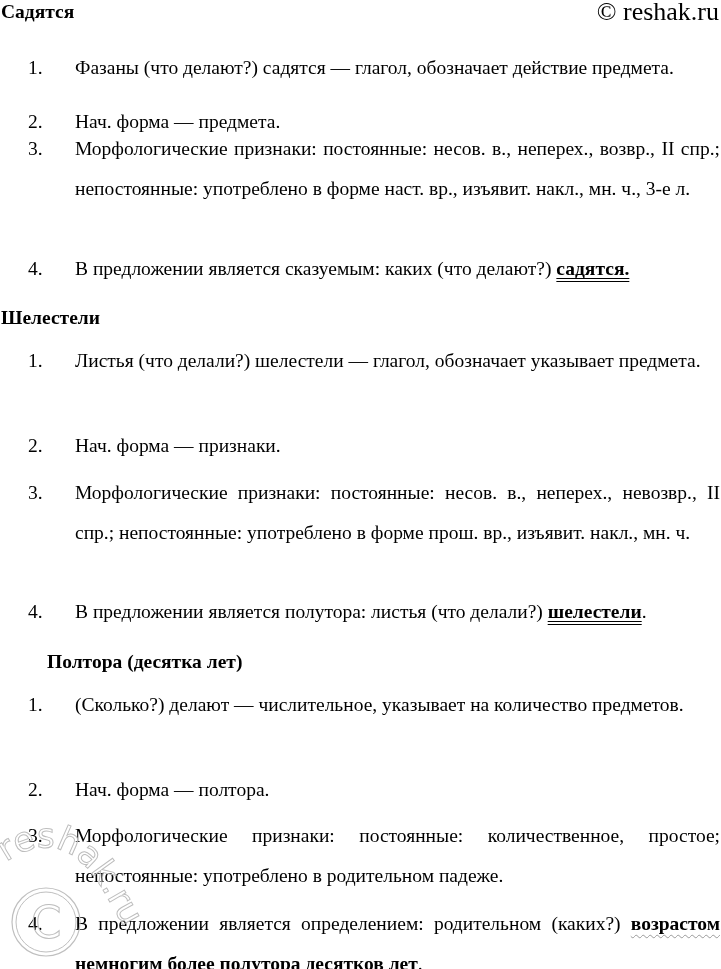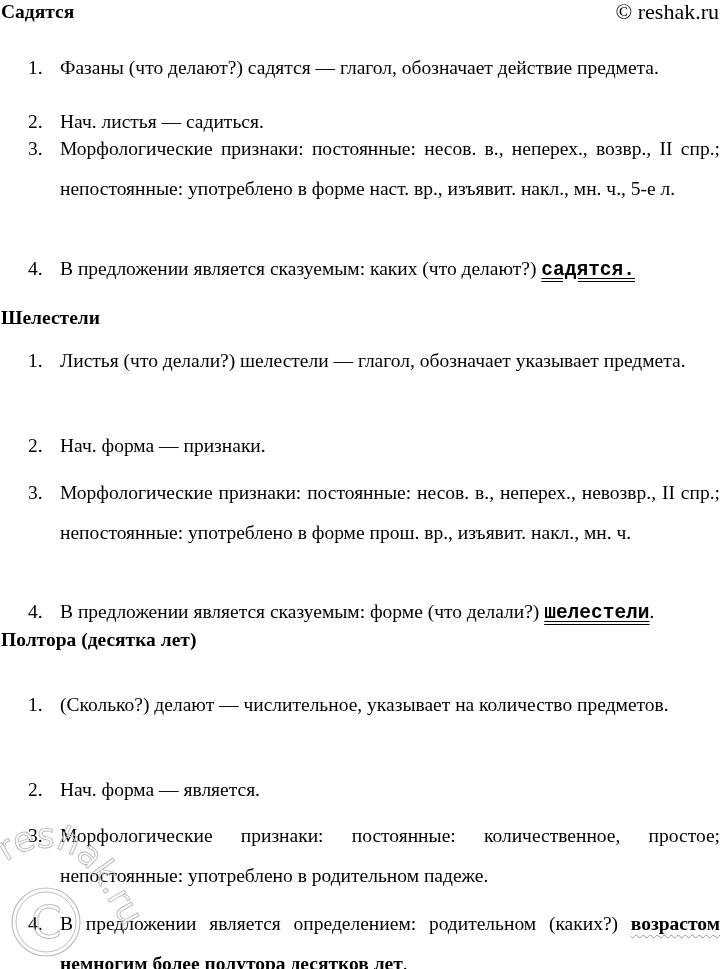--- a/index.html
+++ b/index.html
@@ -5,33 +5,32 @@
   html, body { margin: 0; padding: 0; background: #ffffff; }
   body {
     width: 721px; height: 969px; overflow: hidden; position: relative;
     font-family: "Liberation Serif", "DejaVu Serif", serif;
     color: #000; font-size: 19.5px;
   }
   .page { position: absolute; left: 0; top: 0; width: 721px; }
   .heading {
     position: absolute; left: 1px; font-weight: bold; font-size: 19.5px; line-height: 24px;
   }
-  .copyright { position: absolute; right: 2px; top: 0; font-size: 22px; line-height: 24px; }
+  .copyright { position: absolute; right: 2px; top: 0; font-size: 26px; line-height: 24px; }
   .section-head { position: absolute; left: 1px; font-weight: bold; line-height: 24px; }
   .item {
     position: absolute; left: 28px; width: 692px; line-height: 40px;
   }
   .item .num { position: absolute; left: 0; top: 0; }
-  .item .txt { display: block; margin-left: 32px; text-align: justify; text-align-last: left; }
+  .item .txt { display: block; margin-left: 47px; text-align: justify; text-align-last: left; }
   .hl-double {
     font-weight: bold;
     text-decoration: underline double;
     text-decoration-color: #000;
     text-underline-offset: 3px;
-    font-family: Liberation Mono, monospace;
   }
   .hl-wavy {
     font-weight: bold;
     text-decoration: underline wavy;
     text-decoration-color: #9a9a9a;
     text-decoration-thickness: 1px;
     text-underline-offset: 4px;
   }
   .watermark {
     position: absolute; left: -6px; top: 812px; width: 200px; height: 160px;
@@ -45,25 +44,25 @@
 
   <div class="heading" style="top:0px;text-align:center;">Садятся</div>
   <div class="copyright">© reshak.ru</div>
 
   <div class="item" style="top:48px;">
     <span class="num">1.</span>
     <span class="txt">Фазаны (что делают?) садятся — глагол, обозначает действие предмета.</span>
   </div>
   <div class="item" style="top:102px;">
     <span class="num">2.</span>
-    <span class="txt">Нач. листья — садиться.</span>
+    <span class="txt">Нач. форма — предмета.</span>
   </div>
   <div class="item" style="top:129px;">
     <span class="num">3.</span>
-    <span class="txt">Морфологические признаки: постоянные: несов. в., неперех., возвр., II спр.; непостоянные: употреблено в форме наст. вр., изъявит. накл., мн. ч., 5-е л.</span>
+    <span class="txt">Морфологические признаки: постоянные: несов. в., неперех., возвр., II спр.; непостоянные: употреблено в форме наст. вр., изъявит. накл., мн. ч., 3-е л.</span>
   </div>
   <div class="item" style="top:249px;">
     <span class="num">4.</span>
     <span class="txt"><span>В предложении является сказуемым: каких (что делают?) </span><span class="hl-double">садятся.</span><span></span></span>
   </div>
 
   <div class="section-head" style="top:306px;">Шелестели</div>
 
   <div class="item" style="top:341px;">
     <span class="num">1.</span>
@@ -72,32 +71,32 @@
   <div class="item" style="top:426px;">
     <span class="num">2.</span>
     <span class="txt">Нач. форма — признаки.</span>
   </div>
   <div class="item" style="top:473px;">
     <span class="num">3.</span>
     <span class="txt">Морфологические признаки: постоянные: несов. в., неперех., невозвр., II спр.; непостоянные: употреблено в форме прош. вр., изъявит. накл., мн. ч.</span>
   </div>
   <div class="item" style="top:592px;">
     <span class="num">4.</span>
-    <span class="txt"><span>В предложении является сказуемым: форме (что делали?) </span><span class="hl-double">шелестели</span><span>.</span></span>
+    <span class="txt"><span>В предложении является полутора: листья (что делали?) </span><span class="hl-double">шелестели</span><span>.</span></span>
   </div>
 
-  <div class="section-head" style="top:628px;">Полтора (десятка лет)</div>
+  <div class="section-head" style="top:650px;margin-left:46px;">Полтора (десятка лет)</div>
 
   <div class="item" style="top:685px;">
     <span class="num">1.</span>
     <span class="txt">(Сколько?) делают — числительное, указывает на количество предметов.</span>
   </div>
   <div class="item" style="top:770px;">
     <span class="num">2.</span>
-    <span class="txt">Нач. форма — является.</span>
+    <span class="txt">Нач. форма — полтора.</span>
   </div>
   <div class="item" style="top:816px;">
     <span class="num">3.</span>
     <span class="txt">Морфологические признаки: постоянные: количественное, простое; непостоянные: употреблено в родительном падеже.</span>
   </div>
   <div class="item" style="top:904px;">
     <span class="num">4.</span>
     <span class="txt"><span>В предложении является определением: родительном (каких?) </span><span class="hl-wavy">возрастом немногим более полутора десятков лет</span><span>.</span></span>
   </div>
 

